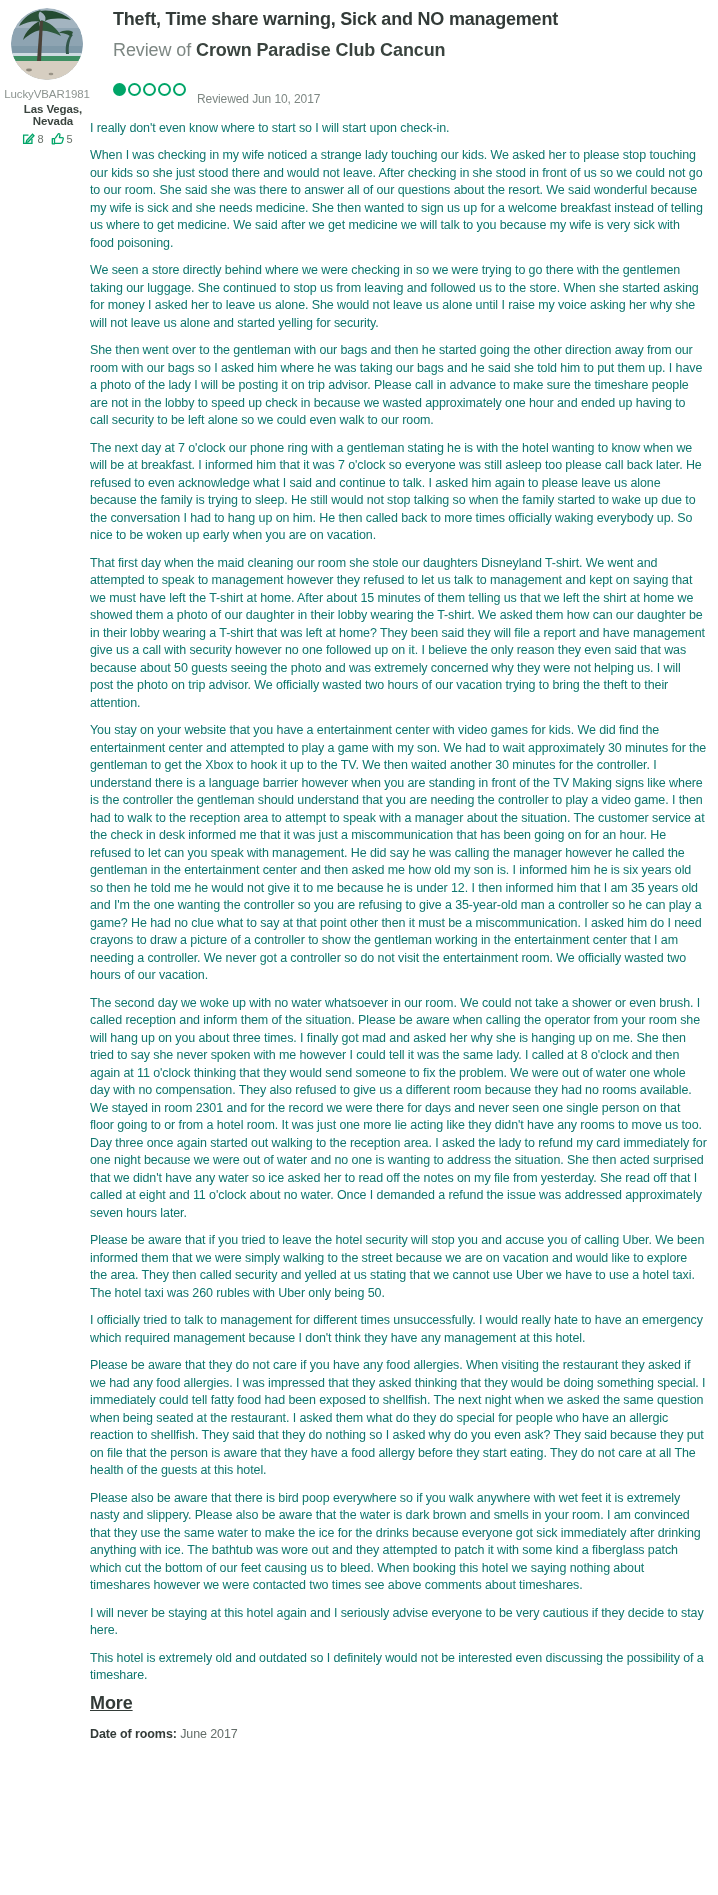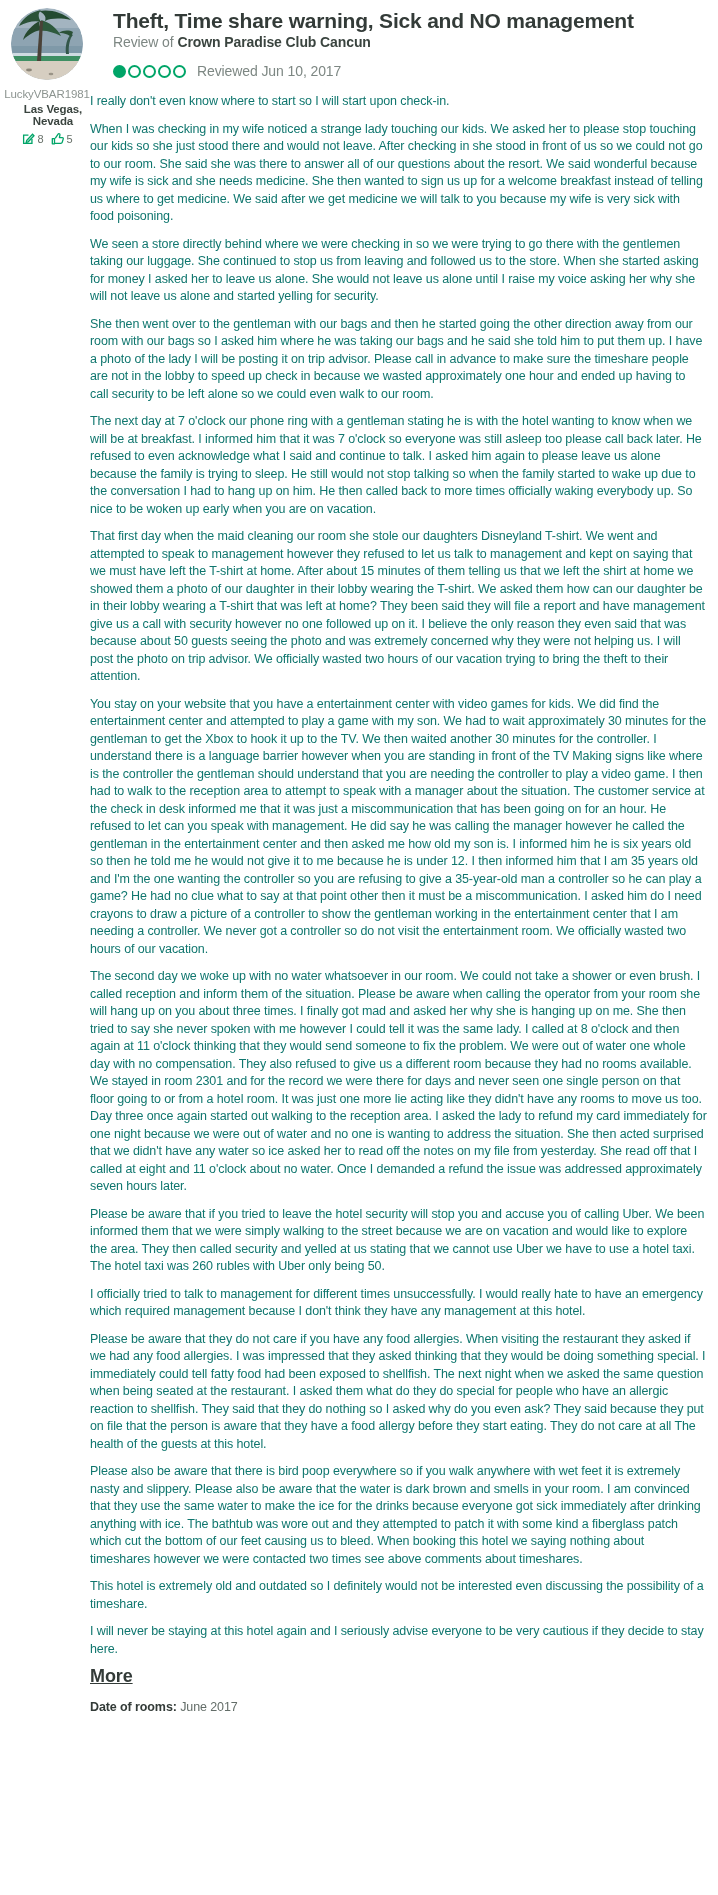--- a/index.html
+++ b/index.html
@@ -17,28 +17,28 @@
   .avatar svg { display:block; }
   .username { margin-top:8px; font-size:11.5px; color:#8c9490; letter-spacing:-0.1px; cursor:pointer; }
   .location { margin-top:3px; font-size:11.5px; font-weight:bold; color:#3a443f; letter-spacing:-0.1px;padding-left:12px; }
   .stats { margin-top:5px; font-size:11px; color:#677069; display:flex; justify-content:center; gap:7px; align-items:center; }
   .stat { display:inline-flex; align-items:center; gap:2px; }
   .stat svg { display:block; }
 
   
   .main-col { margin-left:90px; padding-right:11px; }
   .review-header { margin-left:23px; }
-  h1.review-title { font-size:21px; line-height:1.25; font-weight:bold; color:#333b38; letter-spacing:-0.2px; }
-  .review-of { font-size:14px; color:#7d8783; letter-spacing:-0.1px; }
+  h1.review-title { font-size:18px; line-height:1.25; font-weight:bold; color:#333b38; letter-spacing:-0.2px; }
+  .review-of { margin-top:9px; font-size:18px; color:#7d8783; letter-spacing:-0.1px; }
   .review-of a { color:#3a443f; font-weight:bold; text-decoration:none; cursor:pointer; }
   .rating-row { margin-top:13px; display:flex; align-items:center; }
   .bubbles { display:inline-flex; align-items:center; }
   .bubble { width:13px; height:13px; border-radius:50%; border:2px solid #00a568; margin-right:2px; background:#ffffff; }
   .bubble.filled { background:#00a568; }
-  .reviewed { margin-left:9px; font-size:14px; color:#7d8783; letter-spacing:-0.1px; }
+  .reviewed { margin-left:9px; font-size:12px; color:#7d8783; letter-spacing:-0.1px;margin-top:18px; }
 
   .review-body { margin-top:14px; }
   .review-body p {
     font-size:12.5px; line-height:17.5px; letter-spacing:-0.1px;
     color:#0f766e; margin:0 0 10px 0;
   }
   .review-body p.tight { }
 
   a.more { display:inline-block; margin-top:-2px; font-size:18px; font-weight:bold;
     color:#333b38; text-decoration:underline; cursor:pointer; letter-spacing:-0.1px; }
@@ -126,22 +126,22 @@
         <p>We seen a store directly behind where we were checking in so we were trying to go there with the gentlemen taking our luggage. She continued to stop us from leaving and followed us to the store. When she started asking for money I asked her to leave us alone. She would not leave us alone until I raise my voice asking her why she will not leave us alone and started yelling for security.</p>
         <p>She then went over to the gentleman with our bags and then he started going the other direction away from our room with our bags so I asked him where he was taking our bags and he said she told him to put them up. I have a photo of the lady I will be posting it on trip advisor. Please call in advance to make sure the timeshare people are not in the lobby to speed up check in because we wasted approximately one hour and ended up having to call security to be left alone so we could even walk to our room.</p>
         <p>The next day at 7 o'clock our phone ring with a gentleman stating he is with the hotel wanting to know when we will be at breakfast. I informed him that it was 7 o'clock so everyone was still asleep too please call back later. He refused to even acknowledge what I said and continue to talk. I asked him again to please leave us alone because the family is trying to sleep. He still would not stop talking so when the family started to wake up due to the conversation I had to hang up on him. He then called back to more times officially waking everybody up. So nice to be woken up early when you are on vacation.</p>
         <p>That first day when the maid cleaning our room she stole our daughters Disneyland T-shirt. We went and attempted to speak to management however they refused to let us talk to management and kept on saying that we must have left the T-shirt at home. After about 15 minutes of them telling us that we left the shirt at home we showed them a photo of our daughter in their lobby wearing the T-shirt. We asked them how can our daughter be in their lobby wearing a T-shirt that was left at home? They been said they will file a report and have management give us a call with security however no one followed up on it. I believe the only reason they even said that was because about 50 guests seeing the photo and was extremely concerned why they were not helping us. I will post the photo on trip advisor. We officially wasted two hours of our vacation trying to bring the theft to their attention.</p>
         <p>You stay on your website that you have a entertainment center with video games for kids. We did find the entertainment center and attempted to play a game with my son. We had to wait approximately 30 minutes for the gentleman to get the Xbox to hook it up to the TV. We then waited another 30 minutes for the controller. I understand there is a language barrier however when you are standing in front of the TV Making signs like where is the controller the gentleman should understand that you are needing the controller to play a video game. I then had to walk to the reception area to attempt to speak with a manager about the situation. The customer service at the check in desk informed me that it was just a miscommunication that has been going on for an hour. He refused to let can you speak with management. He did say he was calling the manager however he called the gentleman in the entertainment center and then asked me how old my son is. I informed him he is six years old so then he told me he would not give it to me because he is under 12. I then informed him that I am 35 years old and I'm the one wanting the controller so you are refusing to give a 35-year-old man a controller so he can play a game? He had no clue what to say at that point other then it must be a miscommunication. I asked him do I need crayons to draw a picture of a controller to show the gentleman working in the entertainment center that I am needing a controller. We never got a controller so do not visit the entertainment room. We officially wasted two hours of our vacation.</p>
         <p>The second day we woke up with no water whatsoever in our room. We could not take a shower or even brush. I called reception and inform them of the situation. Please be aware when calling the operator from your room she will hang up on you about three times. I finally got mad and asked her why she is hanging up on me. She then tried to say she never spoken with me however I could tell it was the same lady. I called at 8 o'clock and then again at 11 o'clock thinking that they would send someone to fix the problem. We were out of water one whole day with no compensation. They also refused to give us a different room because they had no rooms available. We stayed in room 2301 and for the record we were there for days and never seen one single person on that floor going to or from a hotel room. It was just one more lie acting like they didn't have any rooms to move us too. Day three once again started out walking to the reception area. I asked the lady to refund my card immediately for one night because we were out of water and no one is wanting to address the situation. She then acted surprised that we didn't have any water so ice asked her to read off the notes on my file from yesterday. She read off that I called at eight and 11 o'clock about no water. Once I demanded a refund the issue was addressed approximately seven hours later.</p>
         <p>Please be aware that if you tried to leave the hotel security will stop you and accuse you of calling Uber. We been informed them that we were simply walking to the street because we are on vacation and would like to explore the area. They then called security and yelled at us stating that we cannot use Uber we have to use a hotel taxi. The hotel taxi was 260 rubles with Uber only being 50.</p>
         <p class="tight">I officially tried to talk to management for different times unsuccessfully. I would really hate to have an emergency which required management because I don't think they have any management at this hotel.</p>
         <p>Please be aware that they do not care if you have any food allergies. When visiting the restaurant they asked if we had any food allergies. I was impressed that they asked thinking that they would be doing something special. I immediately could tell fatty food had been exposed to shellfish. The next night when we asked the same question when being seated at the restaurant. I asked them what do they do special for people who have an allergic reaction to shellfish. They said that they do nothing so I asked why do you even ask? They said because they put on file that the person is aware that they have a food allergy before they start eating. They do not care at all The health of the guests at this hotel.</p>
         <p>Please also be aware that there is bird poop everywhere so if you walk anywhere with wet feet it is extremely nasty and slippery. Please also be aware that the water is dark brown and smells in your room. I am convinced that they use the same water to make the ice for the drinks because everyone got sick immediately after drinking anything with ice. The bathtub was wore out and they attempted to patch it with some kind a fiberglass patch which cut the bottom of our feet causing us to bleed. When booking this hotel we saying nothing about timeshares however we were contacted two times see above comments about timeshares.</p>
+        <p>I will never be staying at this hotel again and I seriously advise everyone to be very cautious if they decide to stay here.</p>
         <p>This hotel is extremely old and outdated so I definitely would not be interested even discussing the possibility of a timeshare.</p>
-        <p>I will never be staying at this hotel again and I seriously advise everyone to be very cautious if they decide to stay here.</p>
       </div>
 
     <a class="more">More</a>
 
     <div class="date-of-stay">
       <span class="label">Date of rooms:</span>
       <span>June 2017</span>
     </div>
   </main>
 

